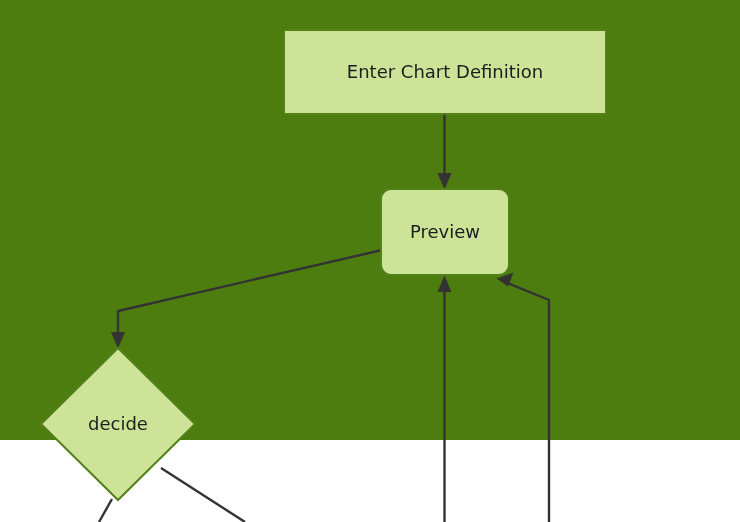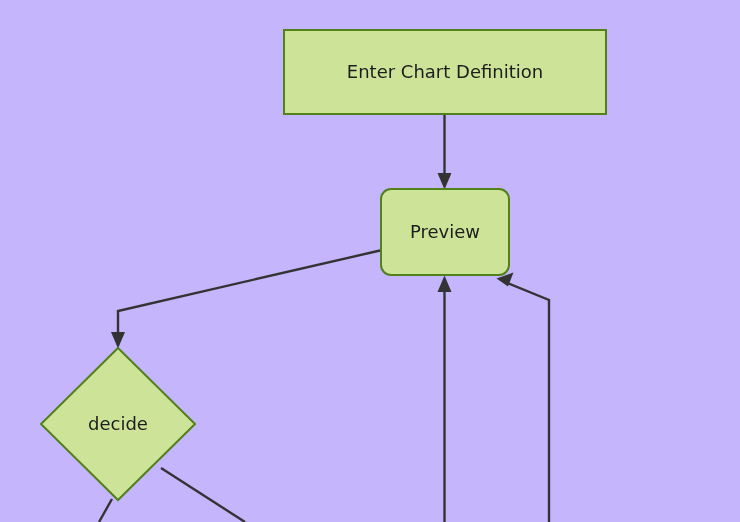--- a/index.html
+++ b/index.html
@@ -9,22 +9,22 @@
   }
   body {
     width: 740px;
     height: 522px;
     overflow: hidden;
     font-family: "DejaVu Sans", "Liberation Sans", sans-serif;
   }
   #flowchart-canvas {
     position: relative;
     width: 740px;
-    height: 522px;
-    background: #c4b5fd;
+    height: 440px;
+    background: #4d7c0f;
   }
   #flowchart-svg {
     position: absolute;
     top: 0;
     left: 0;
     width: 740px;
     height: 522px;
     display: block;
   }
   .node-label {

